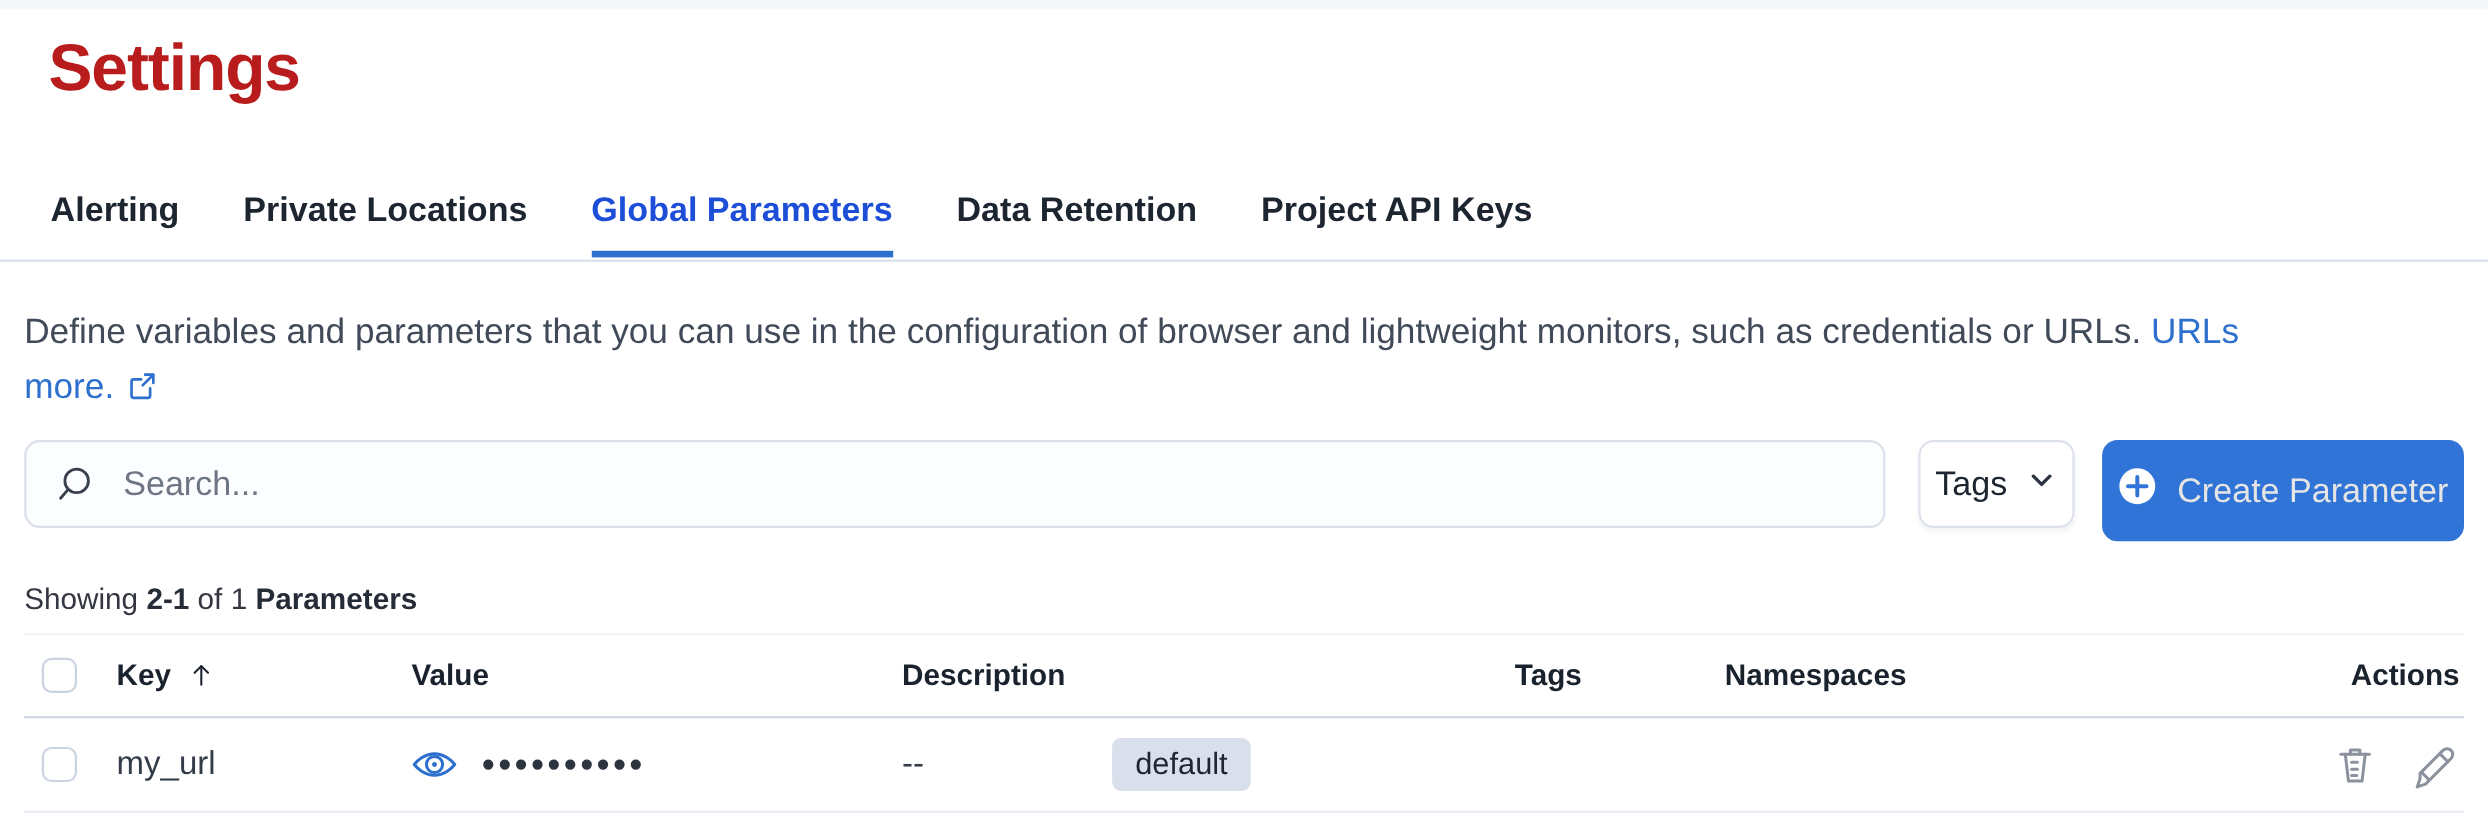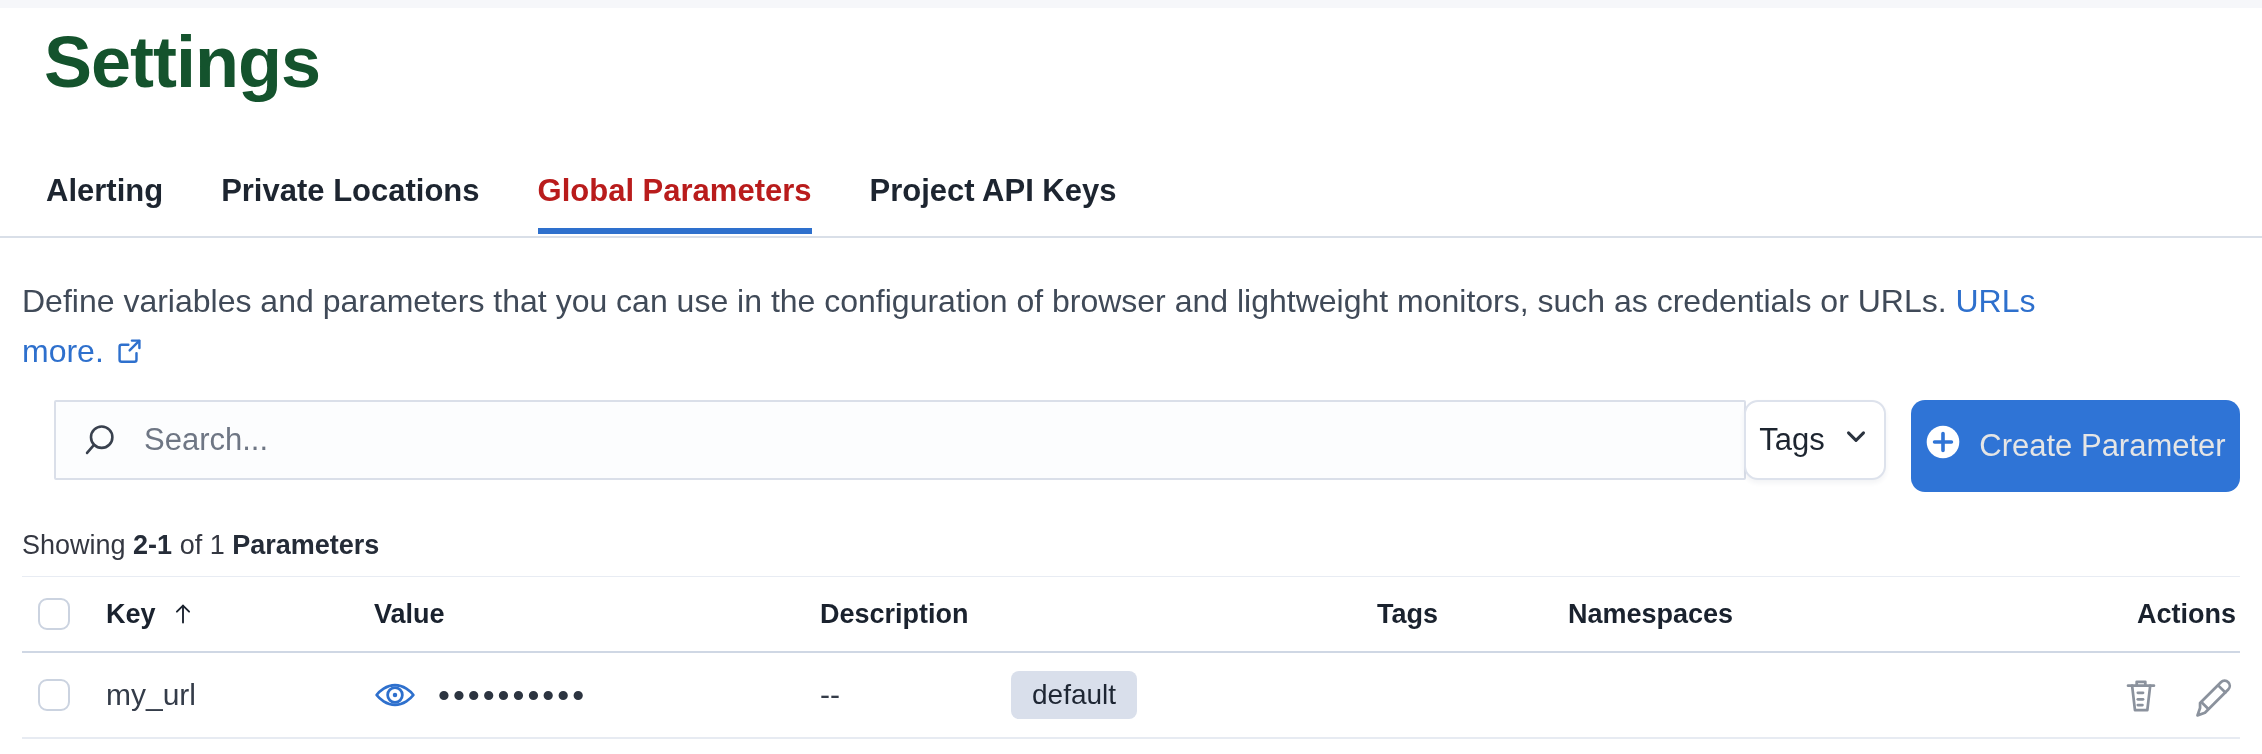--- a/index.html
+++ b/index.html
@@ -11,55 +11,55 @@
     position: relative;
     overflow: hidden;
   }
   .top-band {
     position: absolute; top: 0; left: 0; width: 2262px; height: 8px;
     background: #f6f7fa;
   }
   
   .page-title {
     position: absolute; left: 44px; top: 16px;
-    font-size: 72px; line-height: 92px; font-weight: 700;
-    color: #14532d; letter-spacing: -1px;
+    font-size: 60px; line-height: 92px; font-weight: 700;
+    color: #b91c1c; letter-spacing: -1px;
   }
   
   .tabs {
     position: absolute; left: 46px; top: 172px;
     display: flex; gap: 58px;
   }
   .tab {
     font-size: 31px; line-height: 38px; font-weight: 700;
     color: #1d2530; padding-bottom: 24px;
     position: relative; cursor: pointer; white-space: nowrap;
   }
-  .tab.active { color: #b91c1c; }
+  .tab.active { color: #1d4ed8; }
   .tab.active::after {
     content: ""; position: absolute; left: 0; right: 0; bottom: 0;
     height: 6px; background: #2e70cd;
   }
   .tabs-border {
     position: absolute; left: 0; top: 236px; width: 2262px; height: 2px;
     background: #d9dfe8;
   }
   
   .description {
     position: absolute; left: 22px; top: 276px;
     font-size: 32px; line-height: 50px; color: #404a58;
   }
   .description .line { white-space: nowrap; }
   .link { color: #2e70cd; cursor: pointer; }
   .external-link-icon { display: inline-block; vertical-align: -2px; margin-left: 12px; }
   
   .search-field {
     position: absolute; left: 22px; top: 400px; width: 1692px; height: 80px;
-    background: #fcfdfe; border: 2px solid #dadfe9; border-radius: 2px;
-    display: flex; align-items: center; padding: 0 26px; margin-left: 32px;
+    background: #fcfdfe; border: 2px solid #dadfe9; border-radius: 14px;
+    display: flex; align-items: center; padding: 0 26px;
   }
   .search-icon { display: flex; align-items: center; flex: 0 0 auto; }
   .search-input {
     border: none; outline: none; background: transparent;
     font-family: "Liberation Sans", sans-serif;
     font-size: 31px; color: #343c49; flex: 1; margin-left: 26px;
   }
   .search-input::placeholder { color: #6e7684; opacity: 1; }
   .tags-button {
     position: absolute; left: 1744px; top: 400px; width: 142px; height: 80px;
@@ -123,20 +123,21 @@
 <body>
 
 <div class="top-band"></div>
 
 <h1 class="page-title">Settings</h1>
 
 <div class="tabs">
   <div class="tab">Alerting</div>
   <div class="tab">Private Locations</div>
   <div class="tab active">Global Parameters</div>
+  <div class="tab">Data Retention</div>
   <div class="tab">Project API Keys</div>
 </div>
 <div class="tabs-border"></div>
 
 <div class="description">
   <div class="line">
     <span>Define variables and parameters that you can use in the configuration of browser and lightweight monitors, such as credentials or URLs.</span>
     <span class="link">URLs</span>
   </div>
   <div class="line">

